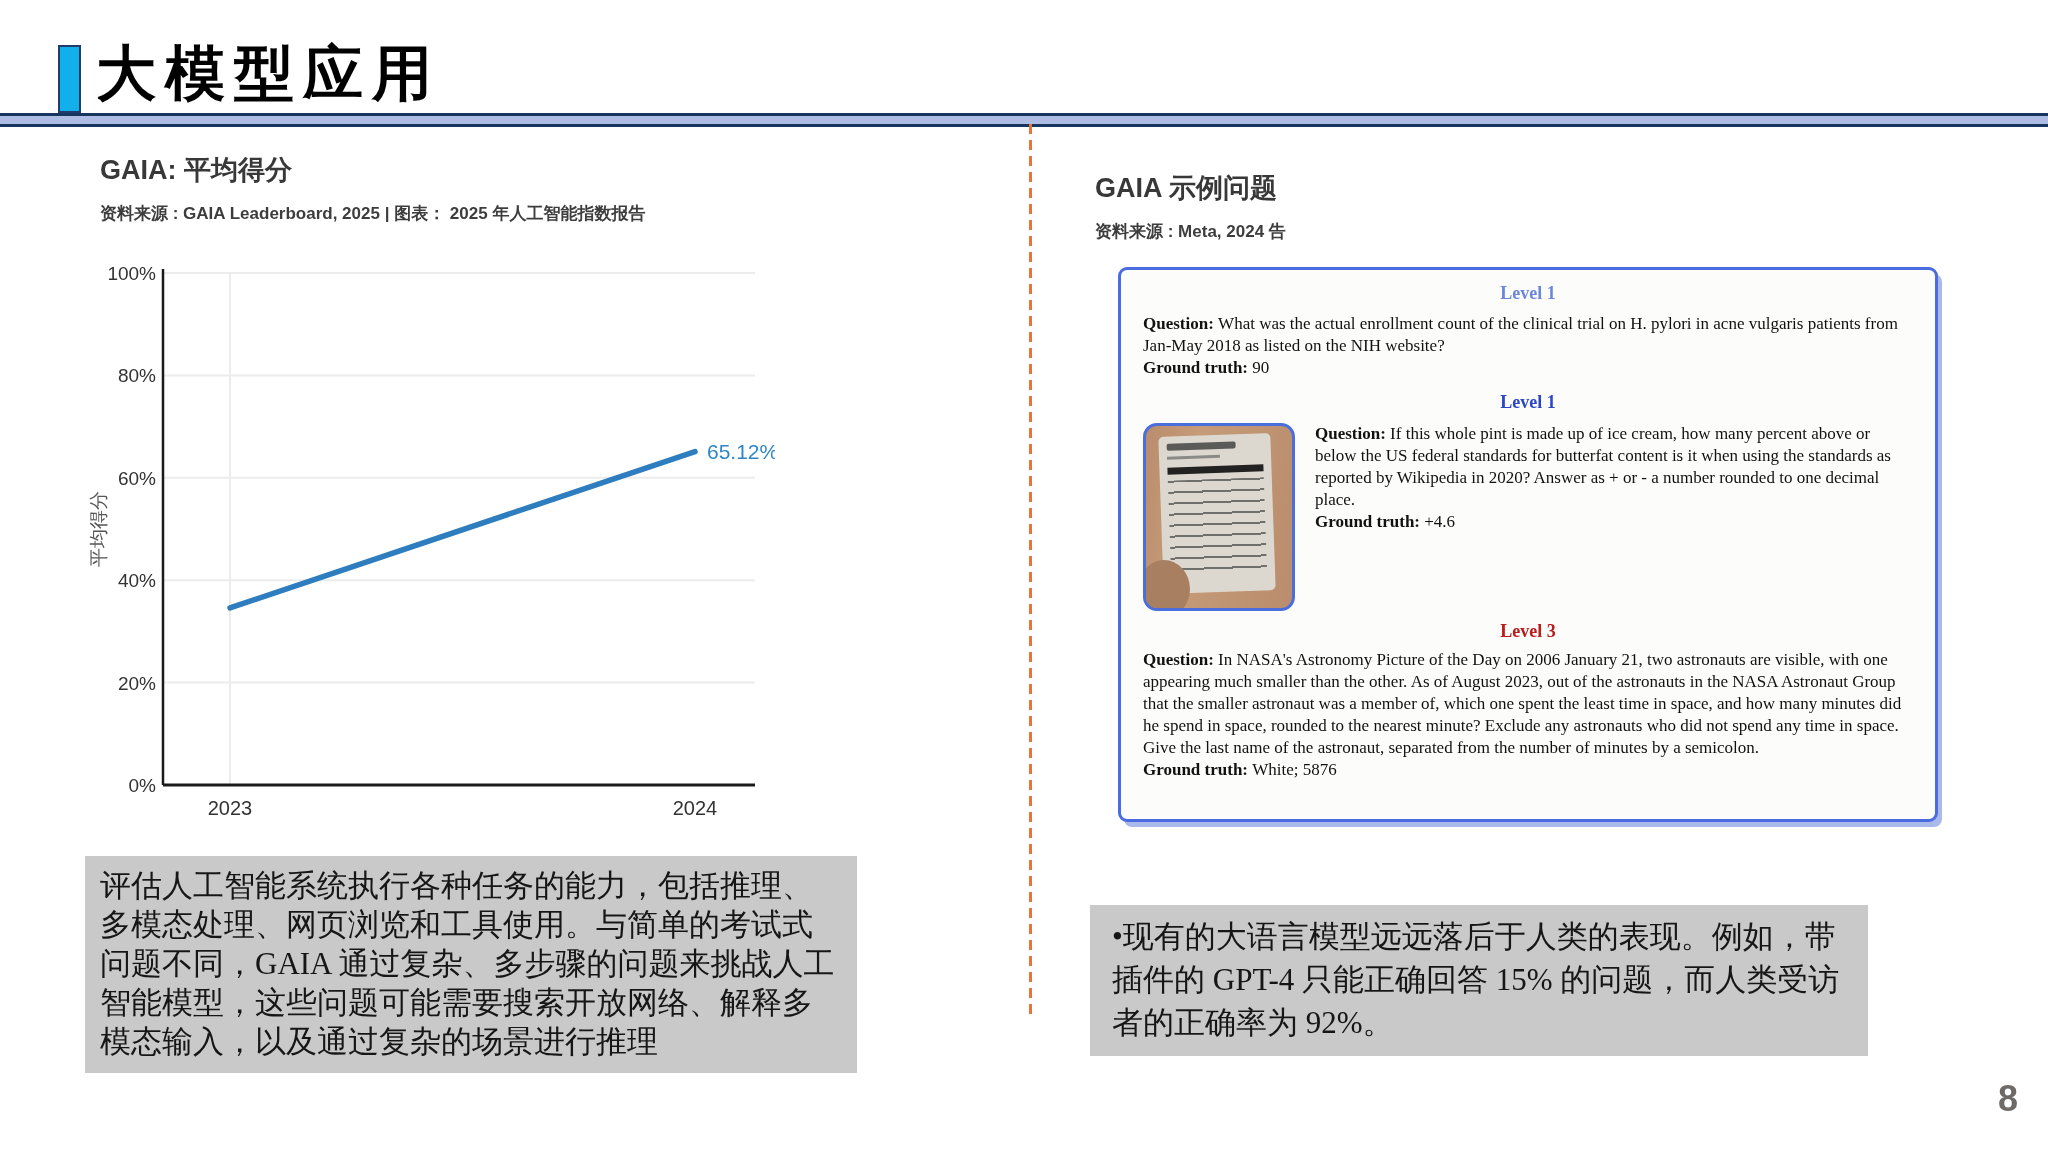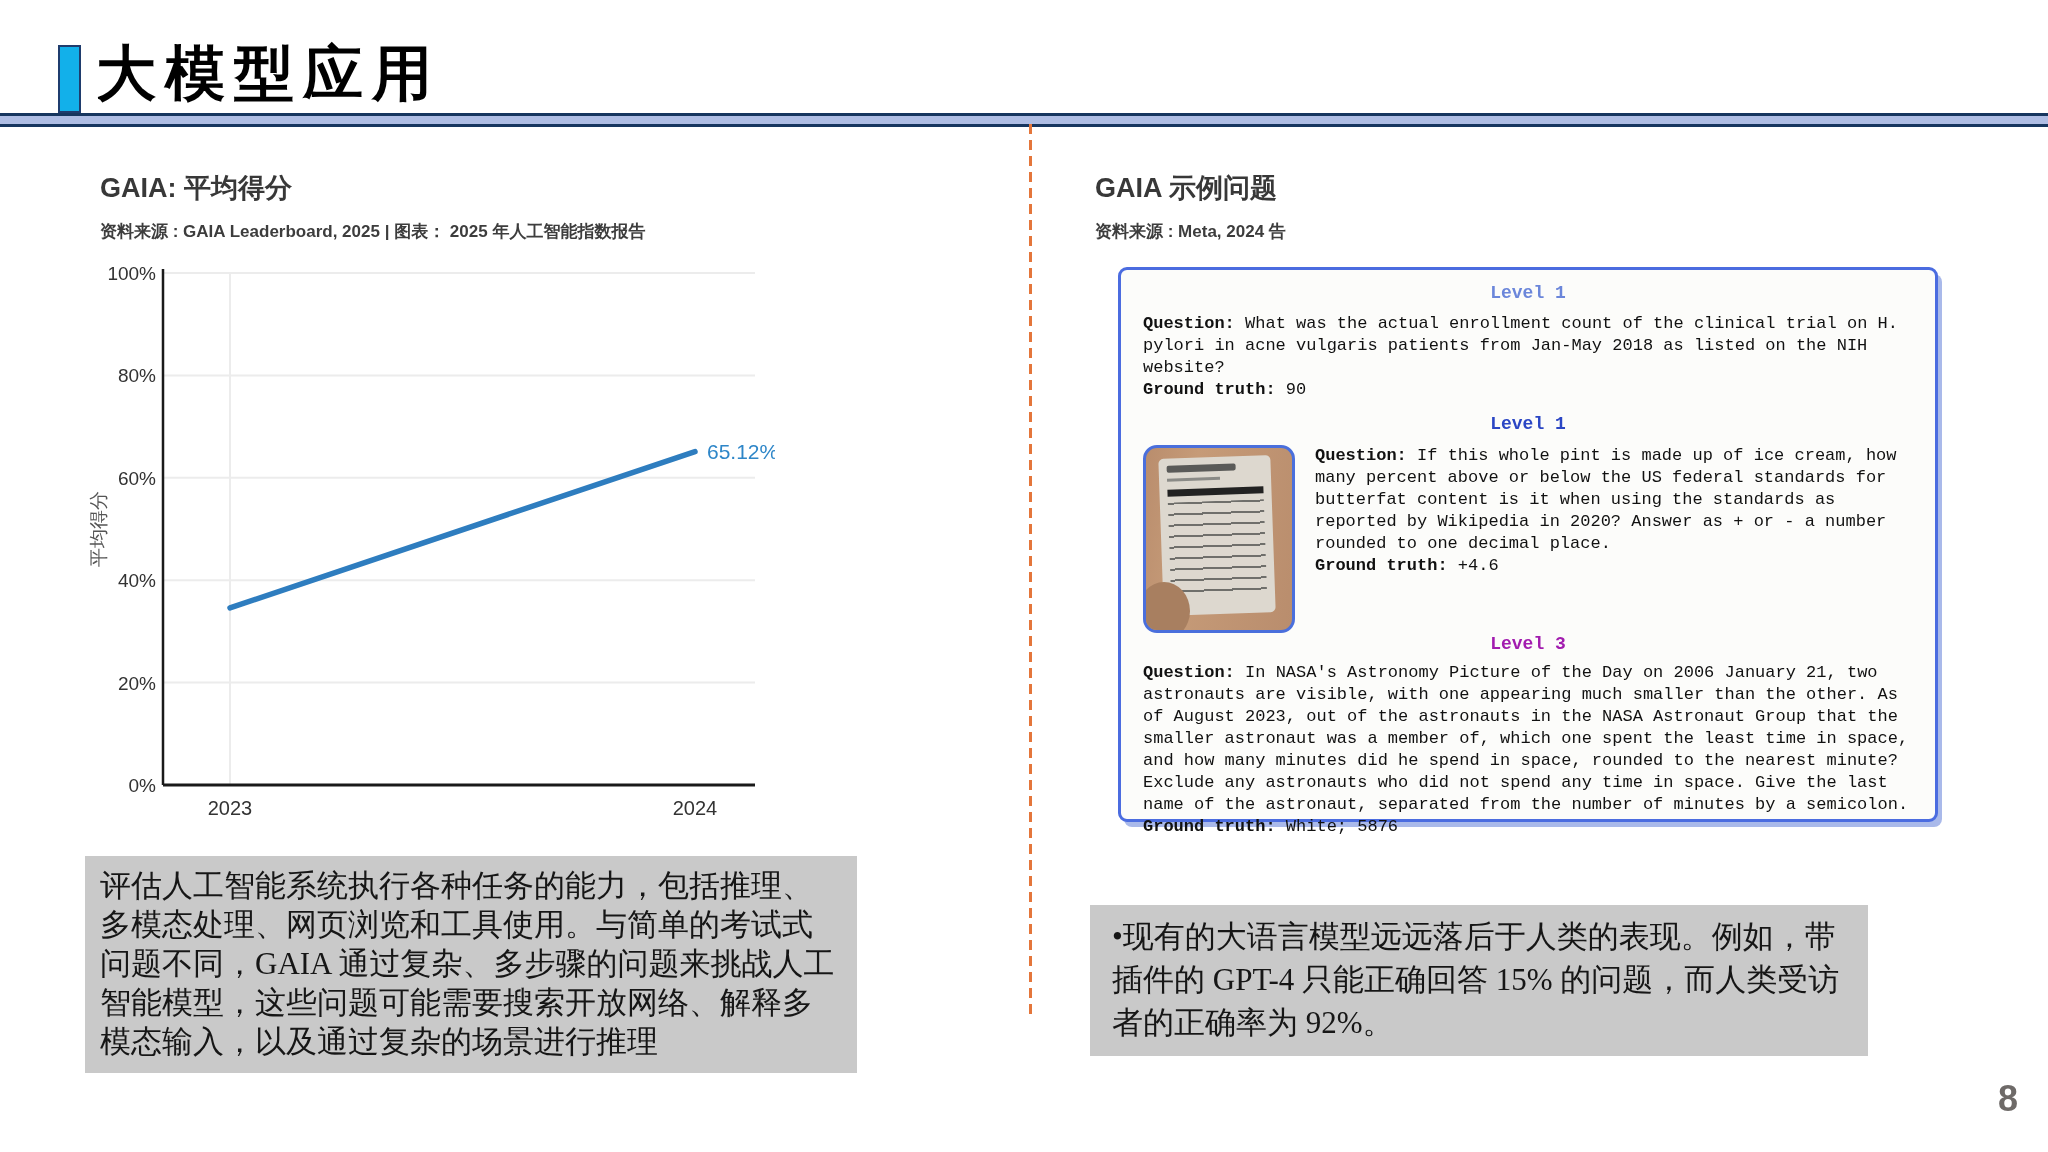--- a/index.html
+++ b/index.html
@@ -29,21 +29,21 @@
   
   .divider {
     position:absolute; left:1029px; top:124px; width:3px; height:894px;
     background:repeating-linear-gradient(to bottom,
       #e4763b 0px, #e4763b 10px, rgba(0,0,0,0) 10px, rgba(0,0,0,0) 16px);
   }
 
   
   .sec-title { font-size:27px; font-weight:700; color:#383838; }
   .sec-source { font-size:17px; color:#3d3d3d; margin-top:14px;font-weight:bold; }
-  .left-header { position:absolute; left:100px; top:170px; }
+  .left-header { position:absolute; left:100px; top:152px; }
   .right-header { position:absolute; left:1095px; top:170px; }
 
   
   .chart-wrap { position:absolute; left:85px; top:250px; width:690px; height:590px; }
   .chart-wrap svg { display:block; }
 
   
   .note {
     background:#c9c9c9; color:#161616;
     font-family:"Liberation Serif","DejaVu Serif",serif;
@@ -56,27 +56,27 @@
     position:absolute; left:1090px; top:905px; width:778px;
     padding:10px 22px 12px; font-size:31px; line-height:43px;
   }
 
   
   .panel {
     position:absolute; left:1118px; top:267px; width:820px; height:555px;
     background:#fcfcfa; border:3px solid #4b6ce0; border-radius:9px;
     box-shadow:5px 6px 0 -1px #a9b9ea;
     padding:12px 22px 14px;
-    font-family:Liberation Mono, monospace;
+    font-family:Liberation Serif, serif;
     font-size:17px; line-height:22px; color:#111;
   }
   .level-h { text-align:center; font-weight:700; font-size:18px; }
   .level-1 { color:#6b86da; margin-bottom:9px; }
   .level-2 { color:#2b46c4; margin:12px 0 10px; }
-  .level-3 { color:#a21caf; margin:0 0 7px; }
+  .level-3 { color:#b91c1c; margin:9px 0 7px; }
   .q b { font-weight:700; }
   .lvl2-row { display:flex; gap:20px; align-items:flex-start; }
 
   
   .nf-photo {
     flex:0 0 auto; position:relative; width:152px; height:188px;
     border:3px solid #4a6fdc; border-radius:14px; overflow:hidden;
     background:linear-gradient(100deg,#b98d6d 0%, #c69b78 30%, #b98d6d 100%);
   }
   .nf-label {

